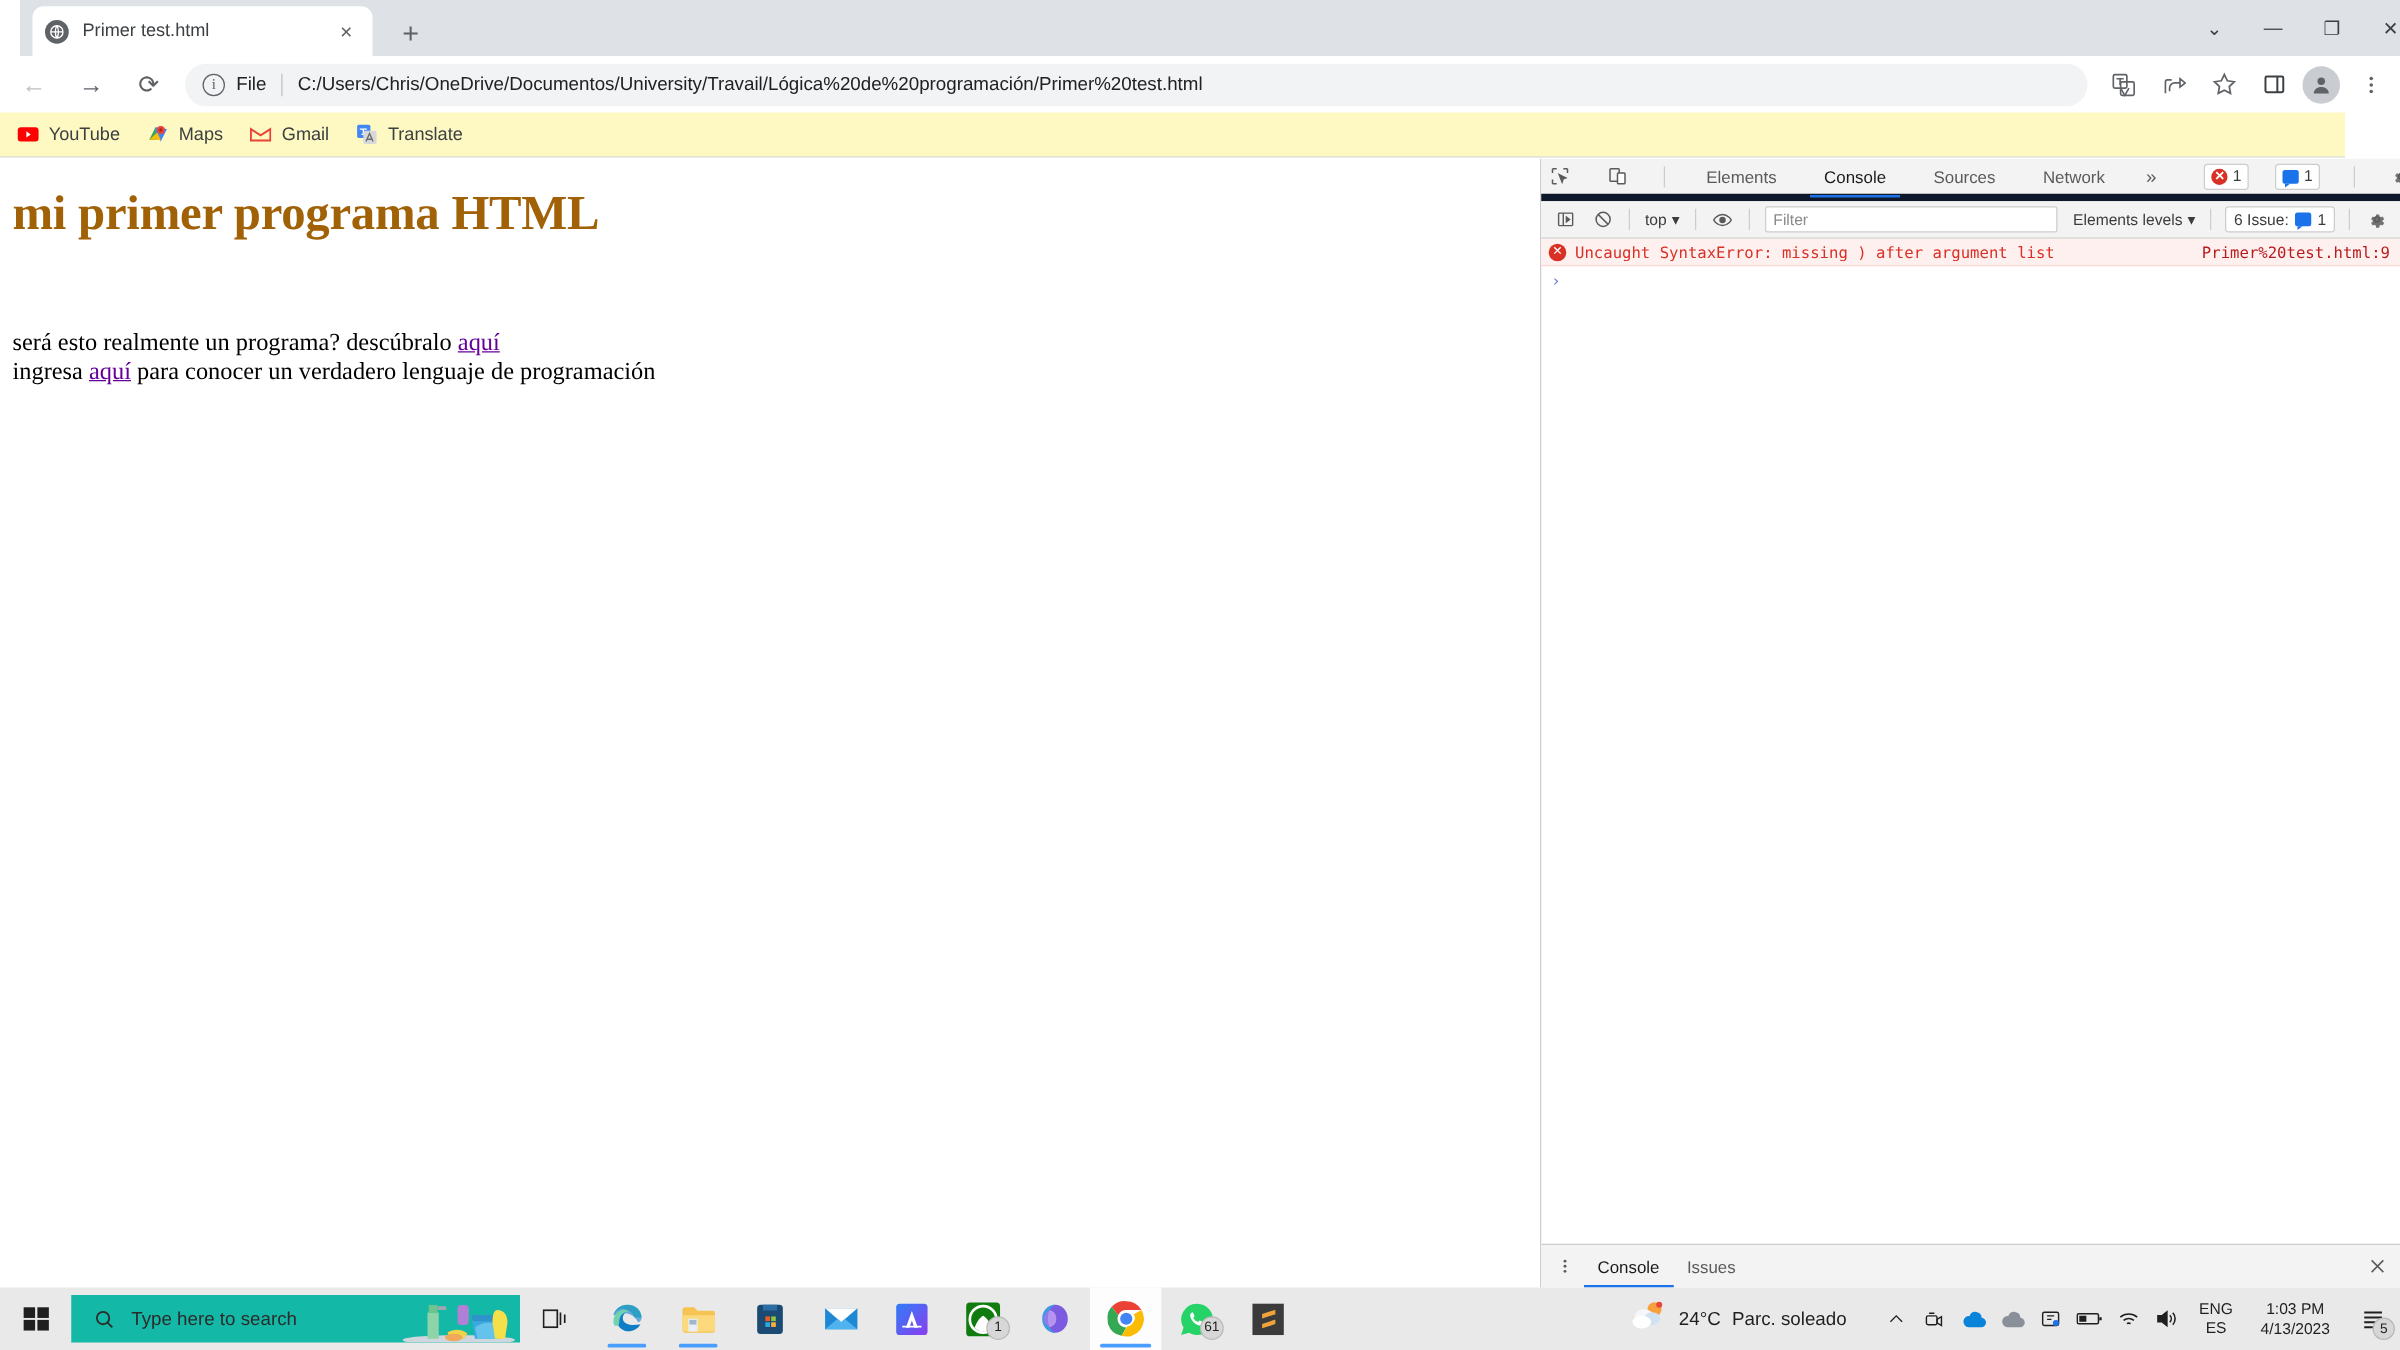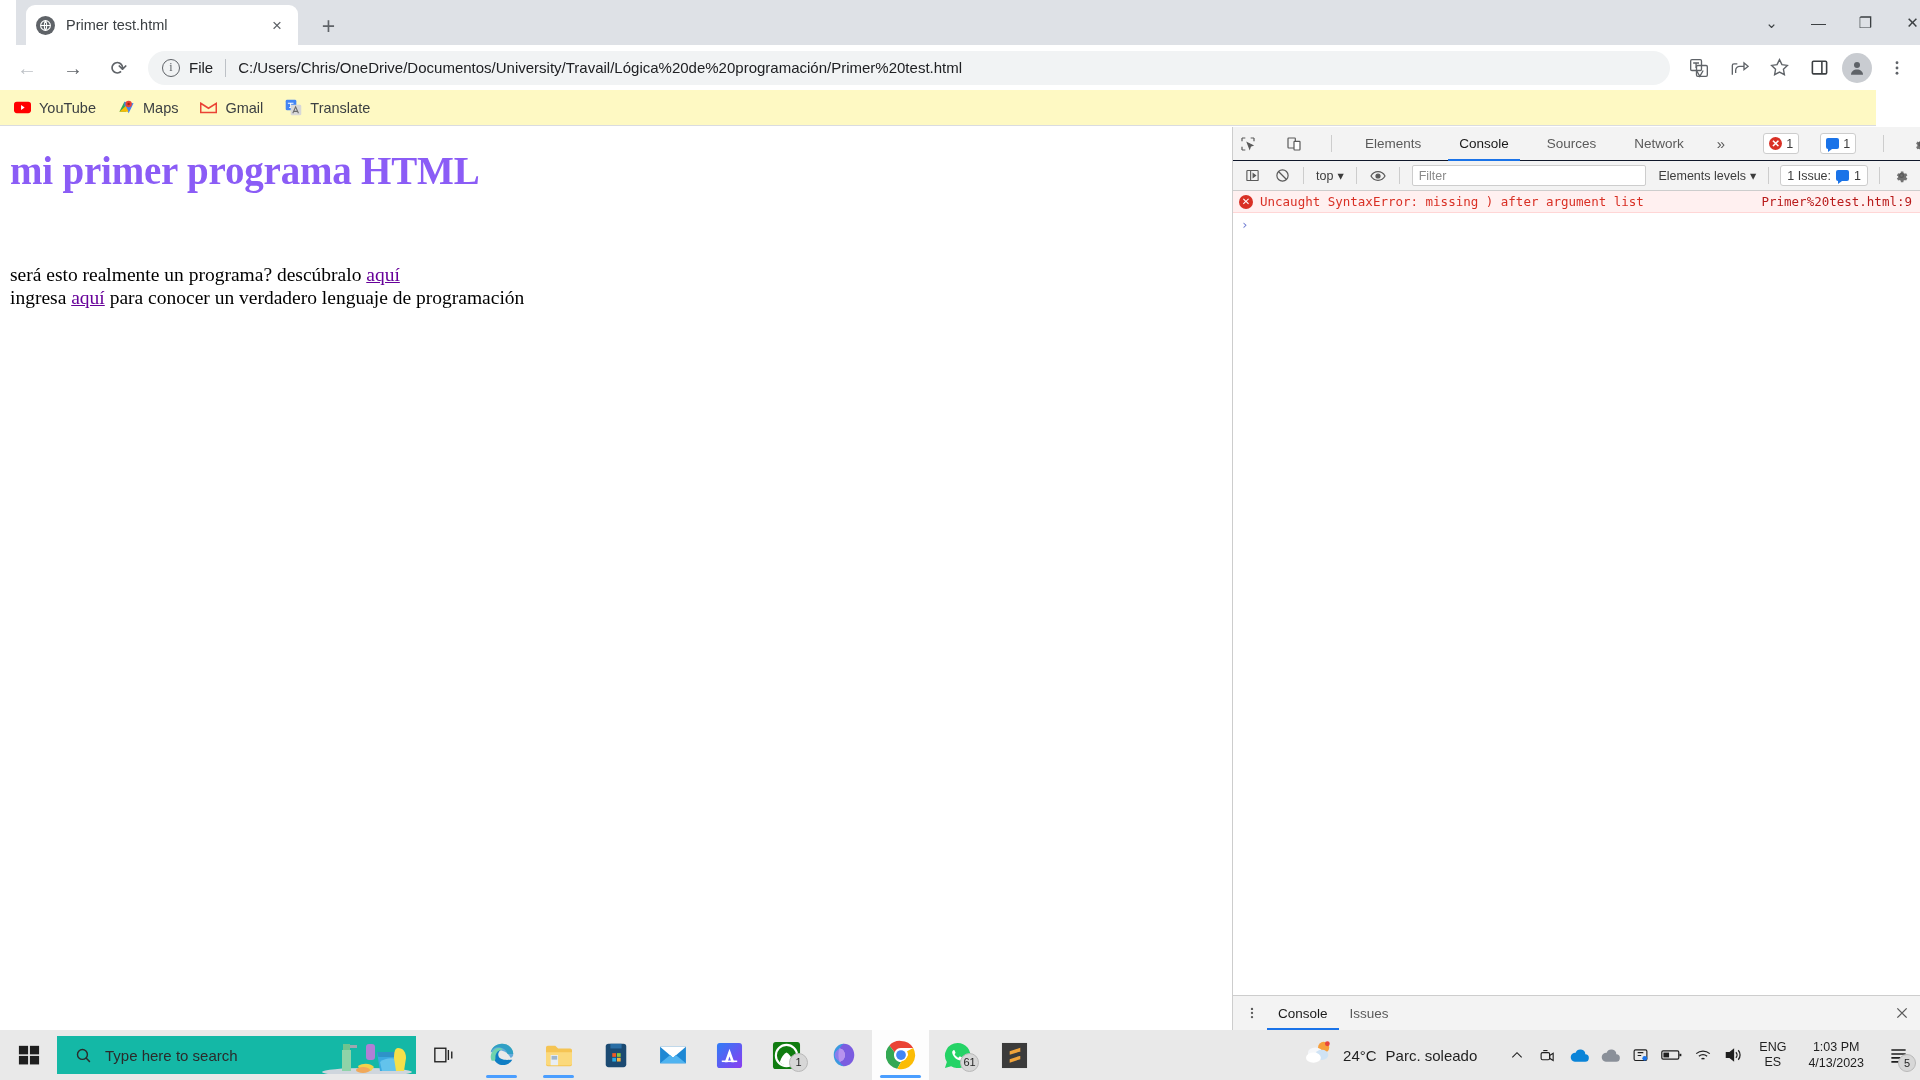--- a/index.html
+++ b/index.html
@@ -93,38 +93,38 @@
   }
   .bm-icon { width:17px; height:17px; margin-right:8px; flex:none; }
 
   
   #page-viewport {
     position:absolute; left:0; top:127px; width:1231px; height:903px;
     background:#fff; overflow:hidden;
   }
   #page-h1 {
     font-family:"Liberation Serif", serif;
-    font-size:39px; font-weight:bold; color:#8b5cf6;
+    font-size:39px; font-weight:bold; color:#a16207;
     margin:21px 0 0 10px; letter-spacing:-0.2px;
   }
   #page-para {
     font-family:"Liberation Serif", serif;
     font-size:19.5px; color:#000; line-height:23px;
     margin:70px 0 0 10px;
   }
   #page-para a { color:#660099; text-decoration:underline; }
 
   
   #devtools {
     position:absolute; left:1232px; top:127px; width:688px; height:903px;
     background:#fff; border-left:1px solid #cdcdcd;
     font-size:13px; color:#5a5a5a;
   }
   .dt-tabbar {
-    height:34px; background:#f3f3f3; border-bottom:1px solid #0f172a;
+    height:34px; background:#f3f3f3; border-bottom:6px solid #0f172a;
     display:flex; align-items:center;gap:16px;
   }
   .dt-iconbtn {
     width:30px; height:30px; flex:none;
     display:flex; align-items:center; justify-content:center;
     color:#5a5a5a;
   }
   .dt-vsep { width:1px; height:17px; background:#cdcdcd; margin:0 6px; flex:none; }
   .dt-tab {
     height:34px; padding:0 11px; display:flex; align-items:center;
@@ -489,21 +489,21 @@
       <span class="dt-vsep"></span>
       <div class="filter-input">
         <span>Filter</span>
       </div>
       <div class="levels">
         <span>Elements levels</span>
         <span>▾</span>
       </div>
       <span class="dt-vsep"></span>
       <div class="issue-pill">
-        <span>1 Issue:</span>
+        <span>6 Issue:</span>
         <span class="msg-icon"></span>
         <span>1</span>
       </div>
       <span class="dt-vsep"></span>
       <div class="dt-iconbtn">
         <svg width="15" height="15" viewBox="0 0 24 24" fill="#5a5a5a">
           <path d="M12 8a4 4 0 100 8 4 4 0 000-8zm0 6a2 2 0 110-4 2 2 0 010 4z"></path>
           <path d="M19.4 13l2-1.2-2-3.5-2.2.9a7.6 7.6 0 00-1.9-1.1L15 5.6h-4l-.3 2.5c-.7.3-1.3.6-1.9 1.1l-2.2-.9-2 3.5 2 1.2a7 7 0 000 2.2l-2 1.2 2 3.5 2.2-.9c.6.5 1.2.8 1.9 1.1l.3 2.5h4l.3-2.5c.7-.3 1.3-.6 1.9-1.1l2.2.9 2-3.5-2-1.2a7 7 0 000-2.2z" opacity=".85"></path>
         </svg>
       </div>

